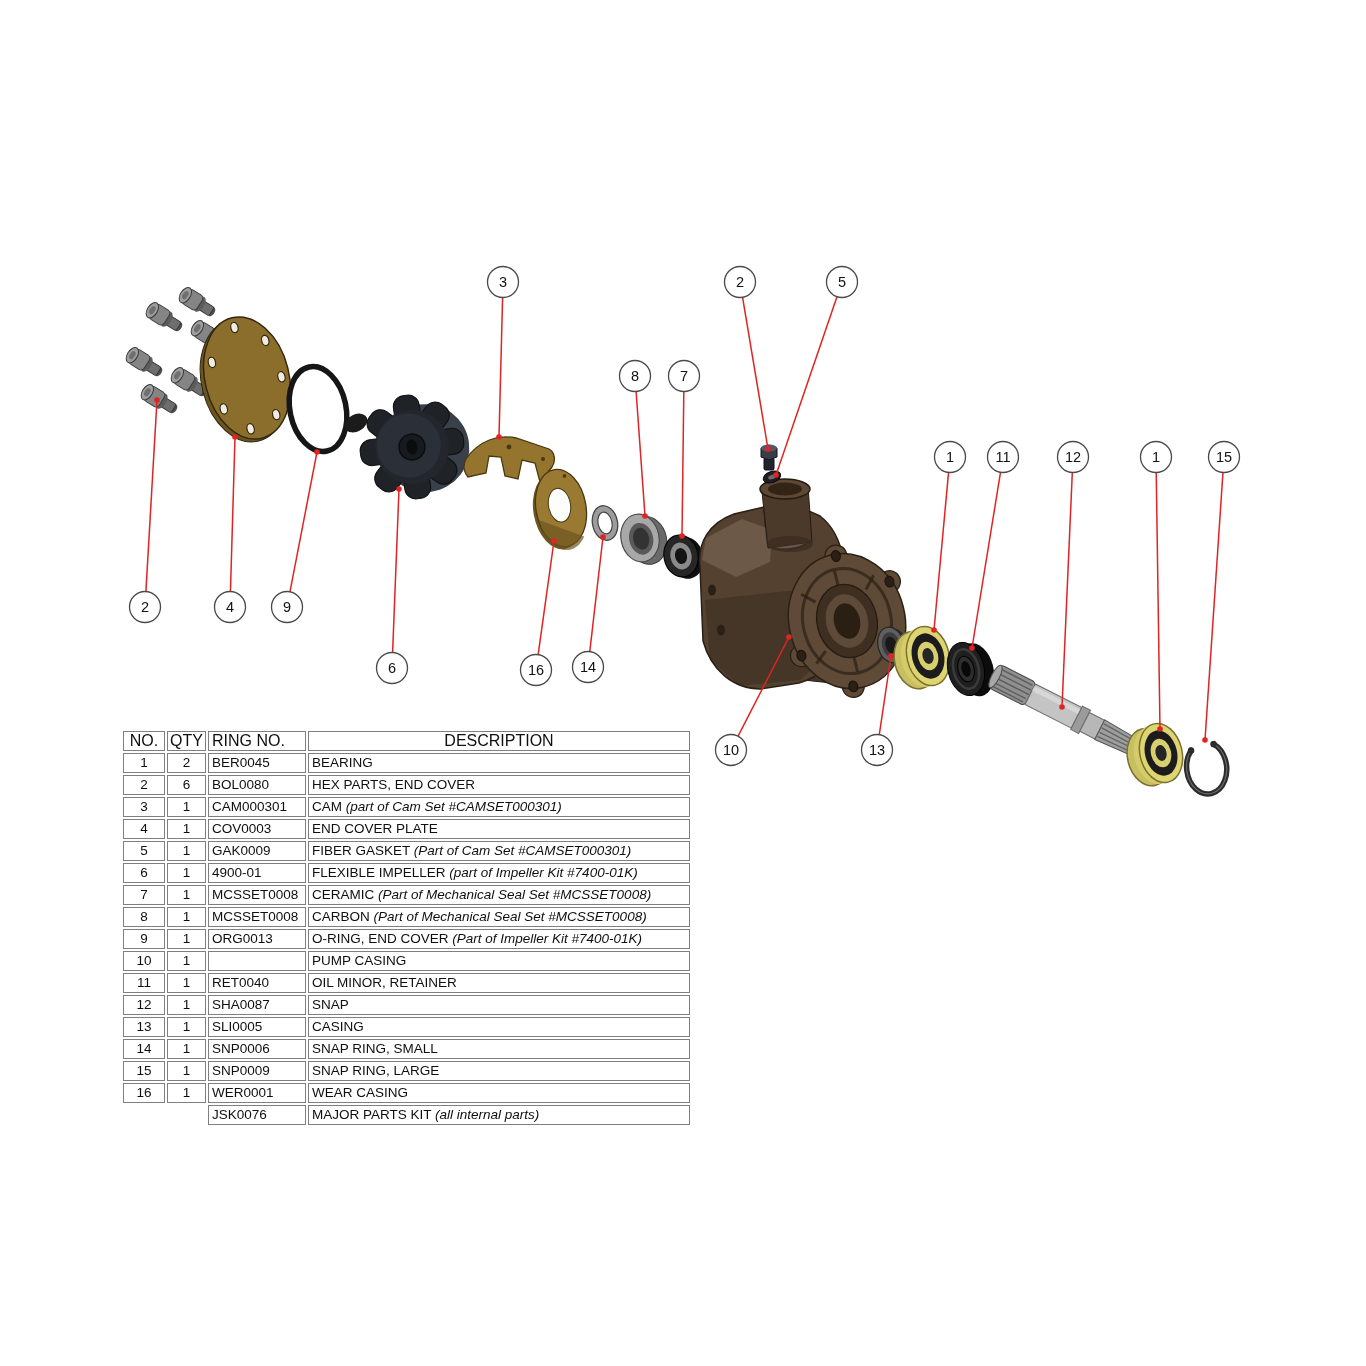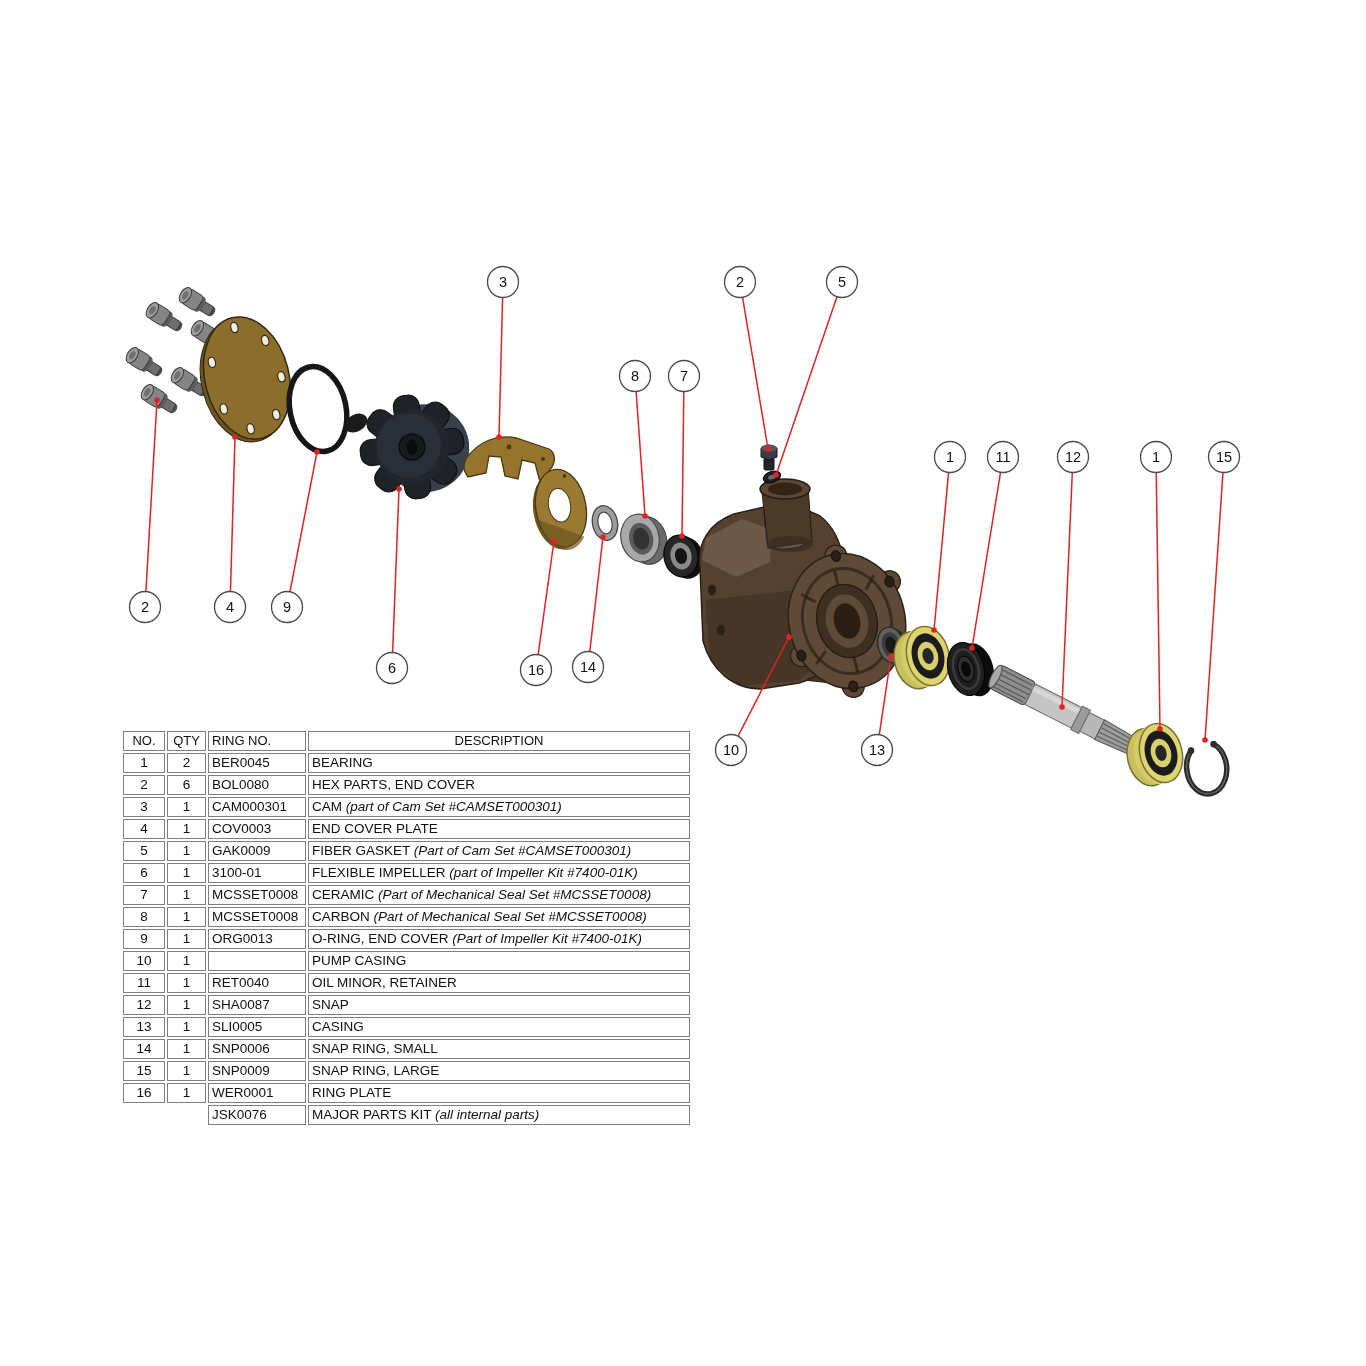--- a/index.html
+++ b/index.html
@@ -4,21 +4,21 @@
 <style>
   html,body{margin:0;padding:0;background:#ffffff;}
   .stage{position:relative;width:1366px;height:1366px;background:#fff;overflow:hidden;
          font-family:"Liberation Sans",sans-serif;}
   svg.diagram{position:absolute;left:0;top:0;}
   table.parts{position:absolute;left:121px;top:729px;border-collapse:separate;border-spacing:2px;
               table-layout:fixed;}
   table.parts td{border:1px solid #7f7f7f;background:#fff;height:18px;line-height:18px;
                  font-size:13.5px;color:#0f0f0f;padding:0 3px;white-space:nowrap;overflow:visible;}
   table.parts td.c{text-align:center;padding:0 1px;}
-  table.parts td.hd{font-size:13px;}
+  table.parts td.hd{font-size:16px;}
   table.parts td.ghost{border:none;background:transparent;}
   table.parts i{font-style:italic;}
 </style>
 </head>
 <body>
 
 <div class="stage">
 
 <svg class="diagram" width="1366" height="1366" viewBox="0 0 1366 1366">
   <defs>
@@ -360,21 +360,21 @@
         </tr>
         <tr>
           <td class="c">5</td>
           <td class="c">1</td>
           <td>GAK0009</td>
           <td>FIBER GASKET <i>(Part of Cam Set #CAMSET000301)</i></td>
         </tr>
         <tr>
           <td class="c">6</td>
           <td class="c">1</td>
-          <td>3100-01</td>
+          <td>4900-01</td>
           <td>FLEXIBLE IMPELLER <i>(part of Impeller Kit #7400-01K)</i></td>
         </tr>
         <tr>
           <td class="c">7</td>
           <td class="c">1</td>
           <td>MCSSET0008</td>
           <td>CERAMIC <i>(Part of Mechanical Seal Set #MCSSET0008)</i></td>
         </tr>
         <tr>
           <td class="c">8</td>
@@ -421,21 +421,21 @@
         <tr>
           <td class="c">15</td>
           <td class="c">1</td>
           <td>SNP0009</td>
           <td>SNAP RING, LARGE</td>
         </tr>
         <tr>
           <td class="c">16</td>
           <td class="c">1</td>
           <td>WER0001</td>
-          <td>RING PLATE</td>
+          <td>WEAR CASING</td>
         </tr>
         <tr>
           <td class="ghost"></td>
           <td class="ghost"></td>
           <td>JSK0076</td>
           <td>MAJOR PARTS KIT <i>(all internal parts)</i></td>
         </tr>
       </tbody>
 </table>
 

